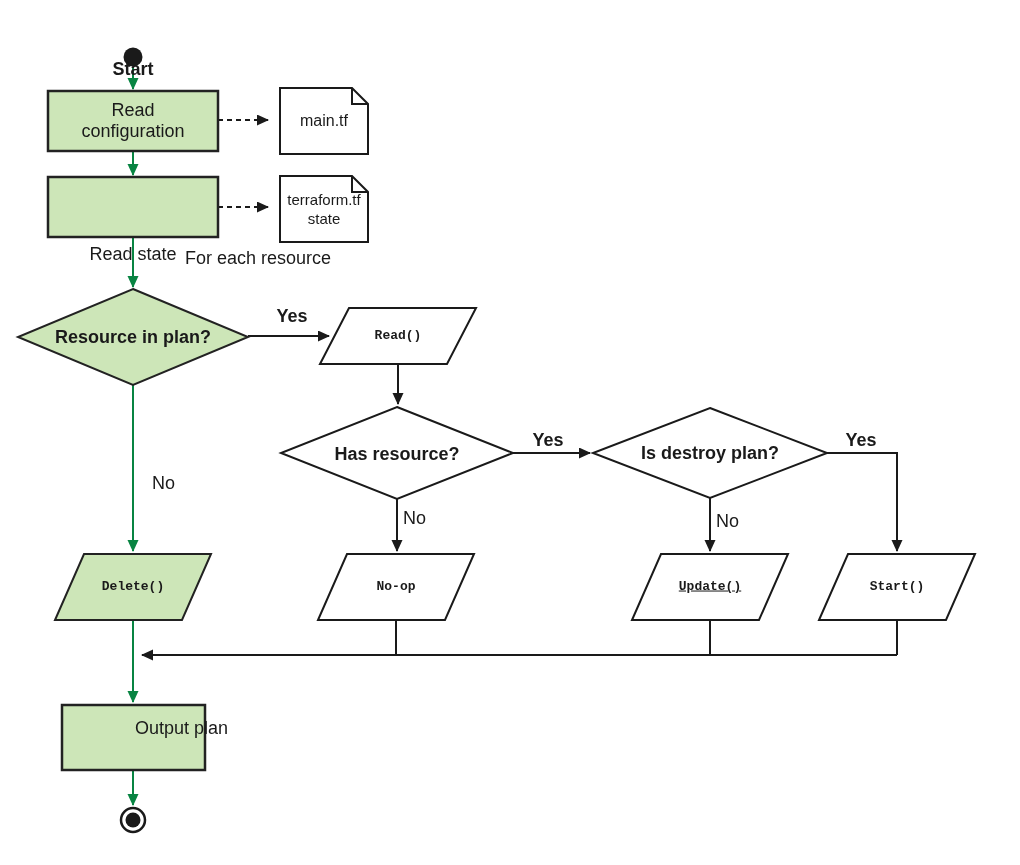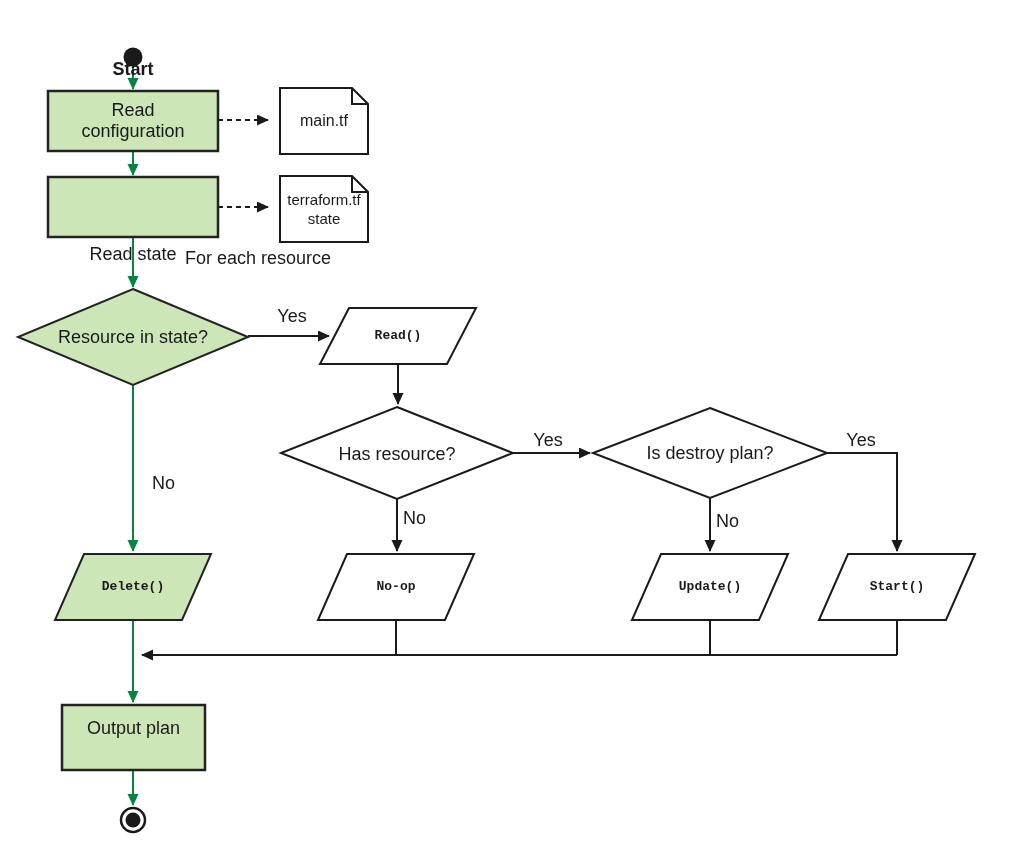--- a/index.html
+++ b/index.html
@@ -24,21 +24,21 @@
   .node-start{fill:var(--line,#1a1a1a);}
   .node-end-outer{fill:var(--white-fill,#fff);stroke:var(--line,#1a1a1a);stroke-width:2.5;}
   .node-end-inner{fill:var(--line,#1a1a1a);}
 
   .lbl{
     position:absolute;
     font-size:18px;
     line-height:1.15;
     white-space:nowrap;
   }
-  .center{transform:translate(-50%,-50%);}
+  .center{transform:translate(-50%,-50%);font-weight:bold;}
   .vcenter{transform:translate(0,-50%);}
   .bold{font-weight:bold;margin-top:36px;}
   .boxlbl{
     position:absolute;
     display:flex;align-items:center;justify-content:center;
     text-align:center;
     font-size:18px;line-height:1.18;
   }
   .doclbl{
     position:absolute;
@@ -119,36 +119,36 @@
   <div class="boxlbl" style="left:48px;top:177px;width:170px;height:60px;margin-top:48px;">Read state</div>
 
   <div class="doclbl main" style="left:280px;top:88px;width:88px;height:66px;">main.tf</div>
   <div class="doclbl state" style="left:280px;top:176px;width:88px;height:66px;">
     <span>terraform.tf</span>
     <span>state</span>
   </div>
 
   <div class="lbl vcenter" style="left:147px;top:258px;margin-left:38px;">For each resource</div>
 
-  <div class="lbl center" style="left:133px;top:337px;">Resource in state?</div>
+  <div class="lbl center" style="left:133px;top:337px;">Resource in plan?</div>
   <div class="lbl center" style="left:292px;top:316px;">Yes</div>
   <div class="lbl vcenter" style="left:152px;top:483px;">No</div>
 
   <div class="lbl center mono" style="left:398px;top:336px;">Read()</div>
 
   <div class="lbl center" style="left:397px;top:454px;">Has resource?</div>
   <div class="lbl center" style="left:548px;top:440px;">Yes</div>
   <div class="lbl vcenter" style="left:403px;top:518px;">No</div>
 
   <div class="lbl center" style="left:710px;top:453px;">Is destroy plan?</div>
   <div class="lbl center" style="left:861px;top:440px;">Yes</div>
   <div class="lbl vcenter" style="left:716px;top:521px;">No</div>
 
   <div class="lbl center mono" style="left:133px;top:587px;">Delete()</div>
   <div class="lbl center mono" style="left:396px;top:587px;">No-op</div>
-  <div class="lbl center mono" style="left:710px;top:587px;">Update()</div>
+  <div class="lbl center mono" style="left:710px;top:587px;text-decoration:underline;">Update()</div>
   <div class="lbl center mono" style="left:897px;top:587px;">Start()</div>
 
-  <div class="boxlbl" style="left:62px;top:705px;width:143px;height:47px;">Output plan</div>
+  <div class="boxlbl" style="left:62px;top:705px;width:143px;height:47px;padding-left:48px;">Output plan</div>
 
   <div class="lbl center bold" style="left:133px;top:843px;">End</div>
 
 </div>
 
 </body></html>

